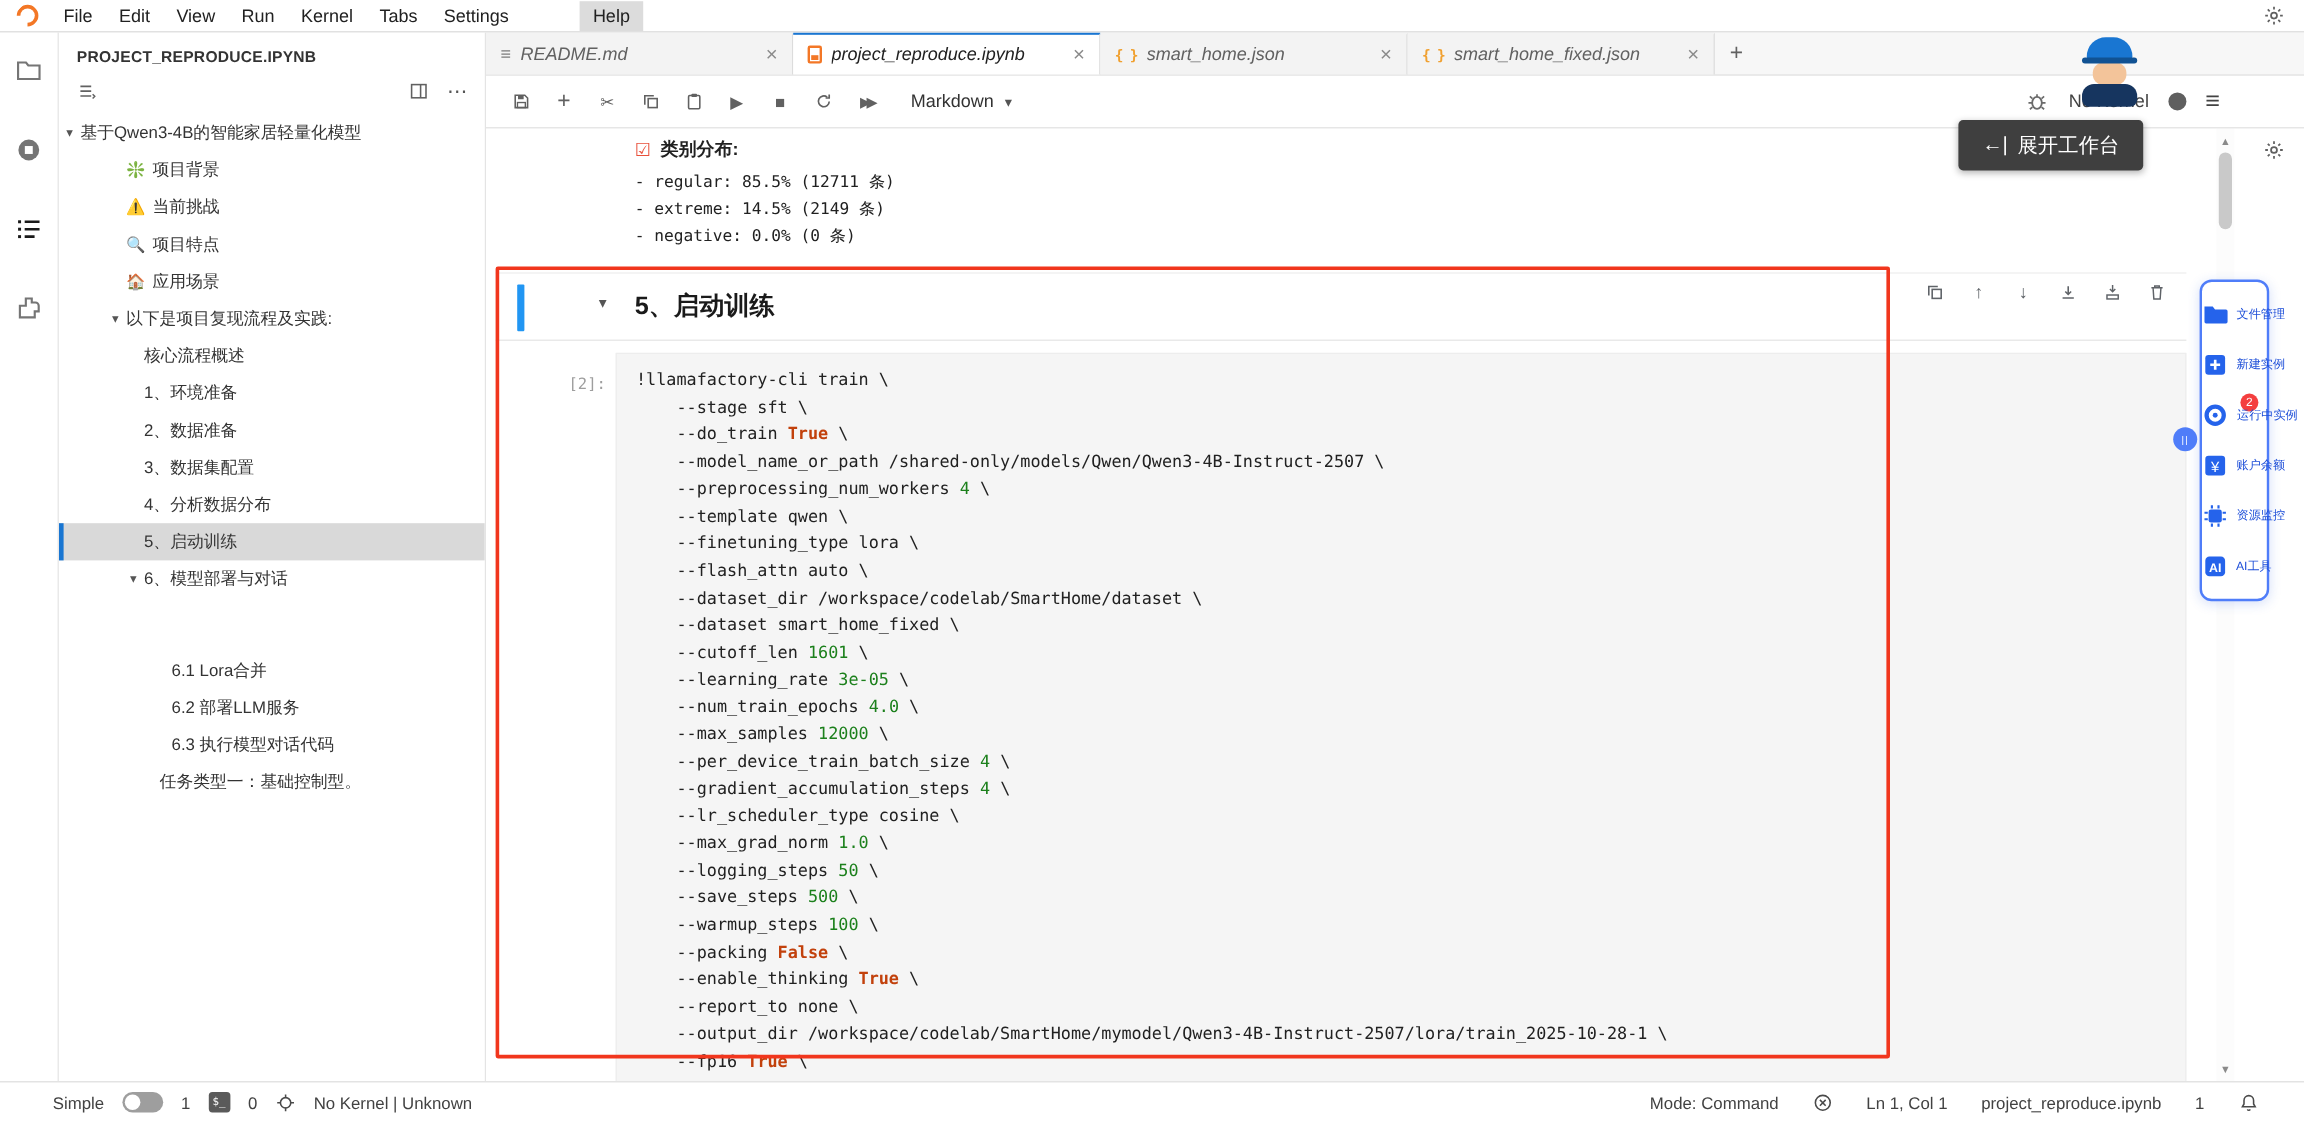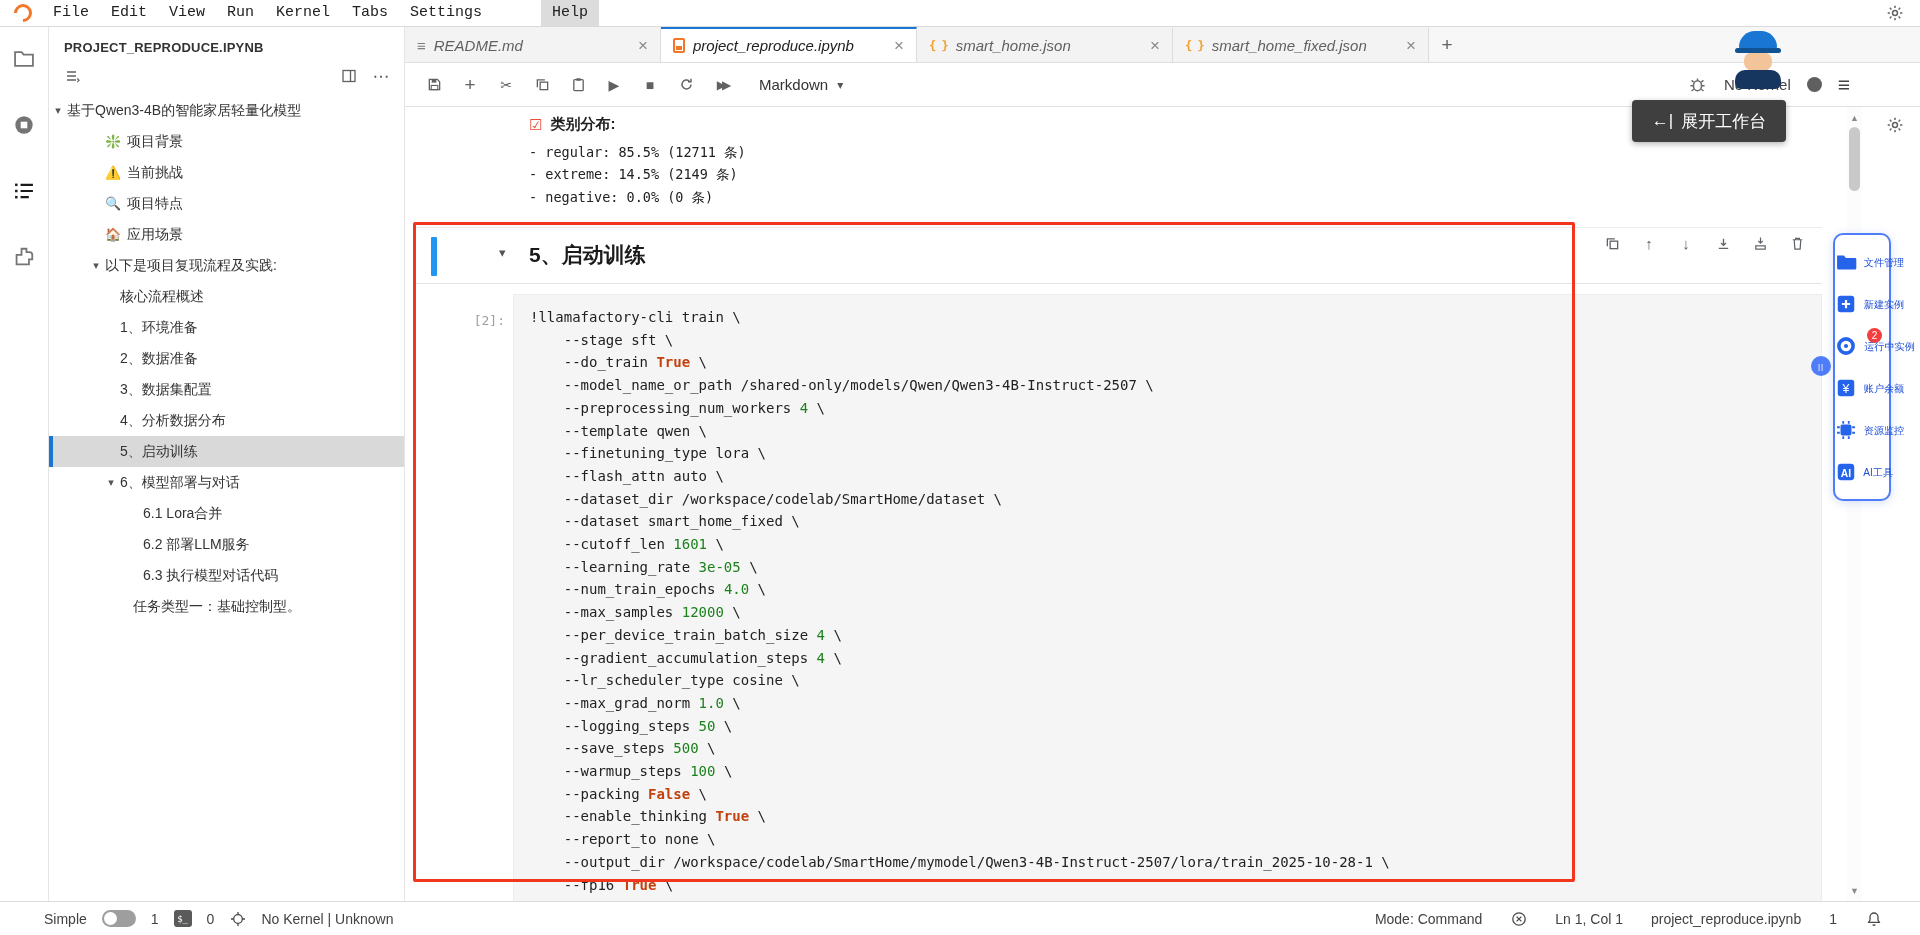--- a/index.html
+++ b/index.html
@@ -3,21 +3,21 @@
 <meta charset="utf-8">
 <style>
   * { box-sizing: border-box; margin: 0; padding: 0; }
   html,body { width: 1920px; height: 935px; overflow: hidden; }
   body { font-family: "Liberation Sans", sans-serif; background: #fff; color: #212121; cursor: default; }
   .app { position: relative; width: 1920px; height: 935px; background: #fff; overflow: hidden; }
 
   
   .menubar { position:absolute; top:0; left:0; right:0; height:27px; background:#fff; border-bottom:1px solid #dadada; display:flex; align-items:center; z-index:30; }
   .logo { width:18px; height:18px; margin:0 10px 0 14px; border:3px solid #f37726; border-radius:50%; border-bottom-color:transparent; transform:rotate(45deg); }
-  .menu-items { display:flex; height:100%;font-family:Liberation Mono, monospace; }
+  .menu-items { display:flex; align-items:center; height:100%; }
   .menu-item { padding:4px 11px; font-size:15px; color:#212121; }
   .menu-item.active { background:#dcdcdc;margin-left:48px; }
   .gear-top { position:absolute; right:14px; top:4px; width:20px; height:20px; color:#616161; z-index:35; }
   .gear-two { position:absolute; right:14px; top:116px; width:20px; height:20px; color:#616161; z-index:35; }
 
   
   .activity-bar { position:absolute; top:27px; left:0; width:49px; bottom:34px; background:#fff; border-right:1px solid #e4e4e4; display:flex; flex-direction:column; align-items:center; padding-top:20px; gap:42px; z-index:20; }
   .act-icon { width:24px; height:24px; color:#757575; display:flex; align-items:center; justify-content:center; cursor:pointer; }
   .act-icon.active { color:#1a1a1a; }
 
@@ -225,21 +225,21 @@
         <div class="toc-item" style="padding-left: 71px;">
           <span class="toc-label">4、分析数据分布</span>
         </div>
         <div class="toc-item selected" style="padding-left: 67px;">
           <span class="toc-label">5、启动训练</span>
         </div>
         <div class="toc-item" style="padding-left: 53px;">
           <span class="toc-arrow">▾</span>
           <span class="toc-label">6、模型部署与对话</span>
         </div>
-        <div class="toc-item" style="padding-left: 94px;">
+        <div class="toc-item" style="padding-left: 94px; margin-top: 45px;">
           <span class="toc-label">6.1 Lora合并</span>
         </div>
         <div class="toc-item" style="padding-left: 94px;">
           <span class="toc-label">6.2 部署LLM服务</span>
         </div>
         <div class="toc-item" style="padding-left: 94px;">
           <span class="toc-label">6.3 执行模型对话代码</span>
         </div>
         <div class="toc-item" style="padding-left: 84px;">
           <span class="toc-label">任务类型一：基础控制型。</span>

